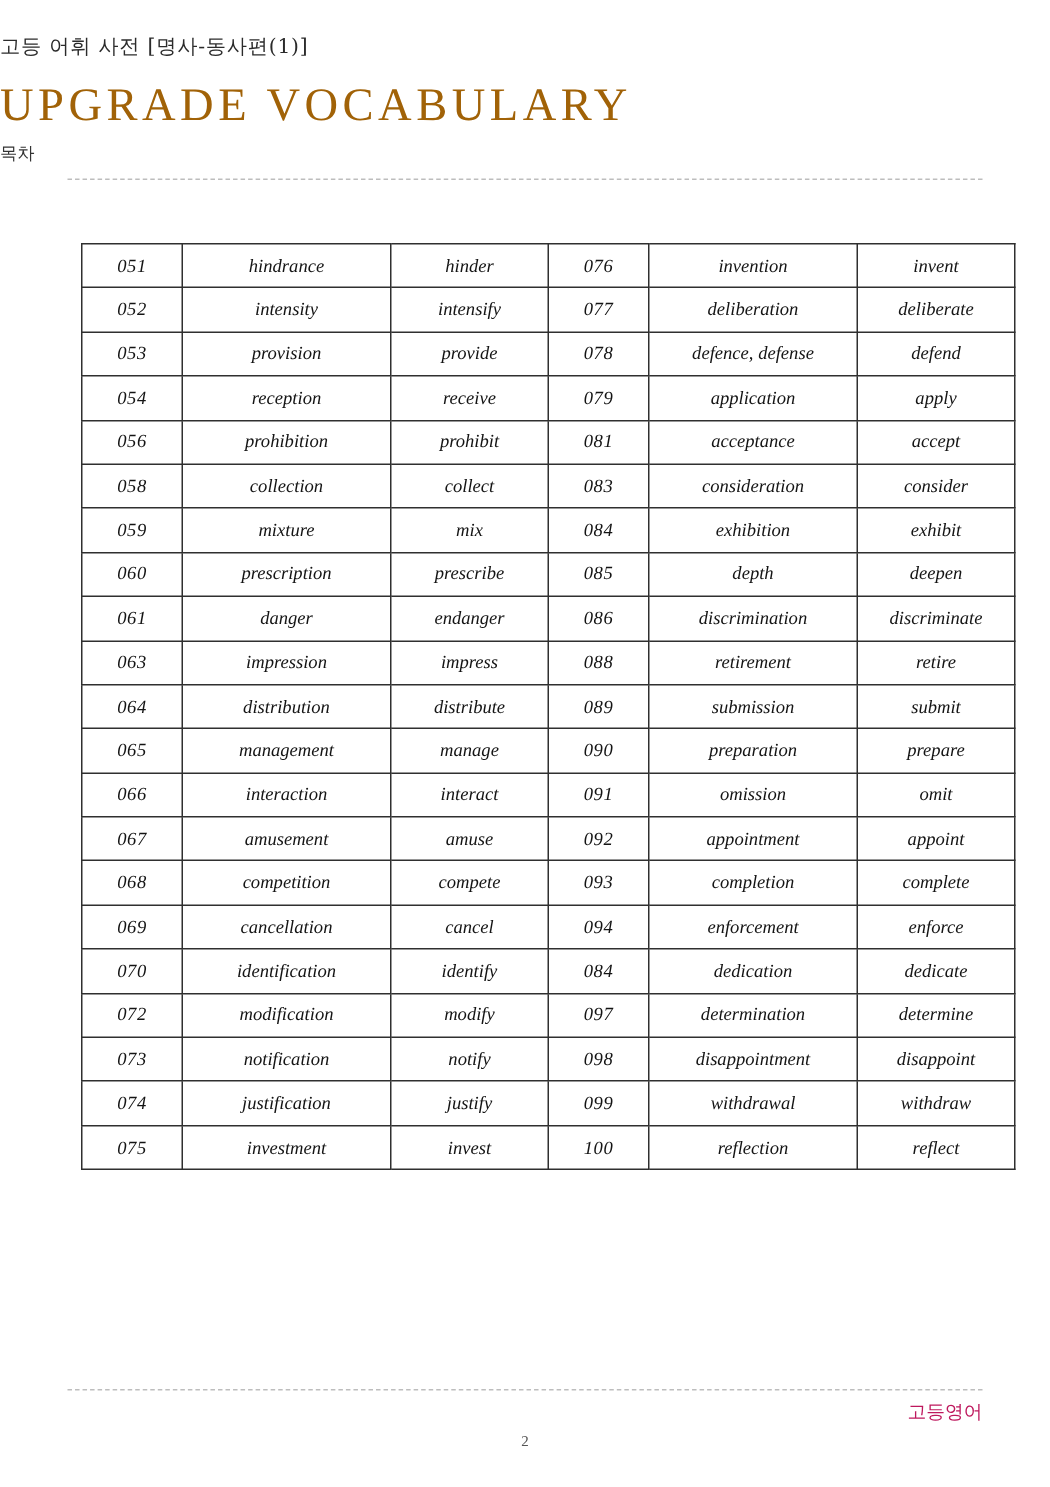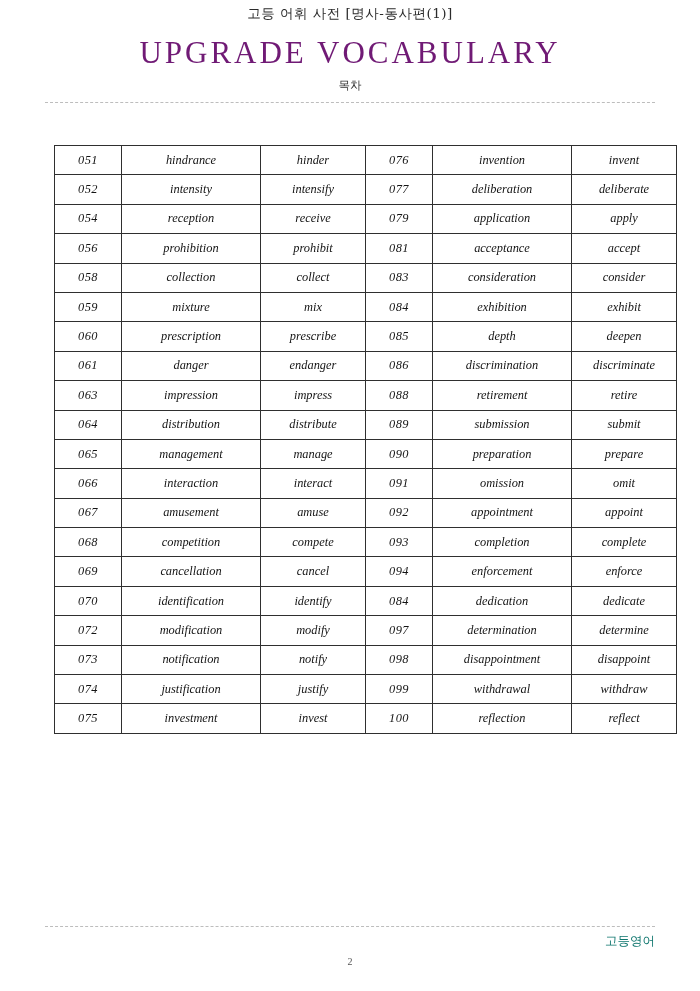--- a/index.html
+++ b/index.html
@@ -16,34 +16,33 @@
     overflow: hidden;
   }
   .page {
     width: 700px;
     height: 991px;
     box-sizing: border-box;
     padding: 0;
     position: relative;
   }
   .header {
-    text-align: center;
-    padding-top: 5px;
+    padding-top: 22px;
   }
   .header-subtitle {
     font-size: 13.5px;
     letter-spacing: 0.5px;
     color: #2b2b2b;
     font-family: "DejaVu Serif", serif;
   }
   .header-title {
     margin-top: 12px;
     font-size: 31px;
     letter-spacing: 3px;
-    color: #701a75;
+    color: #a16207;
     font-family: "Liberation Serif", serif;
     font-weight: normal;
   }
   .header-toc {
     margin-top: 7px;
     font-size: 11.5px;
     color: #333333;
     font-family: Liberation Mono, monospace;
   }
   .rule {
@@ -96,21 +95,21 @@
     margin: 0 auto;
     border-top: 1px dashed #bdbdbd;
     height: 0;
   }
   .footer-label {
     width: 610px;
     margin: 6px auto 0 auto;
     text-align: right;
     font-size: 12.5px;
     font-family: "DejaVu Serif", serif;
-    color: #0f766e;
+    color: #be185d;
   }
   .page-number {
     width: 100%;
     text-align: center;
     margin-top: 6px;
     font-size: 10px;
     color: #555555;
     font-family: "Liberation Serif", serif;
   }
 </style>
@@ -139,20 +138,28 @@
           </tr>
           <tr>
             <td class="num">052</td>
             <td class="noun">intensity</td>
             <td class="verb">intensify</td>
             <td class="num">077</td>
             <td class="noun">deliberation</td>
             <td class="verb">deliberate</td>
           </tr>
           <tr>
+            <td class="num">053</td>
+            <td class="noun">provision</td>
+            <td class="verb">provide</td>
+            <td class="num">078</td>
+            <td class="noun">defence, defense</td>
+            <td class="verb">defend</td>
+          </tr>
+          <tr>
             <td class="num">054</td>
             <td class="noun">reception</td>
             <td class="verb">receive</td>
             <td class="num">079</td>
             <td class="noun">application</td>
             <td class="verb">apply</td>
           </tr>
           <tr>
             <td class="num">056</td>
             <td class="noun">prohibition</td>

